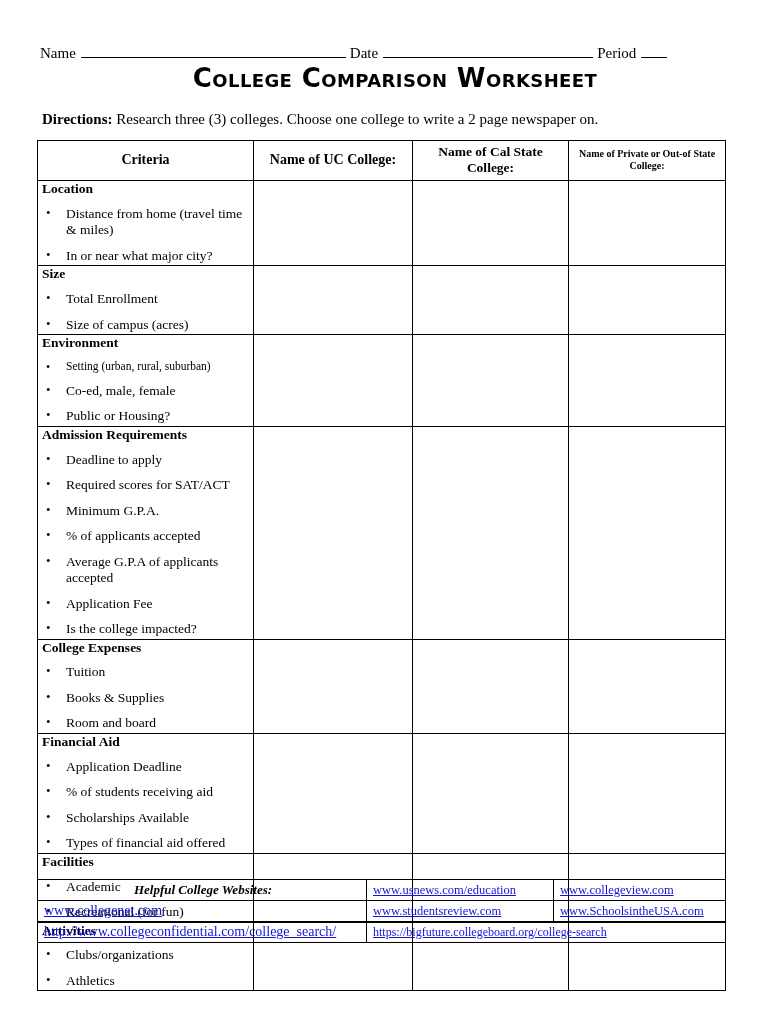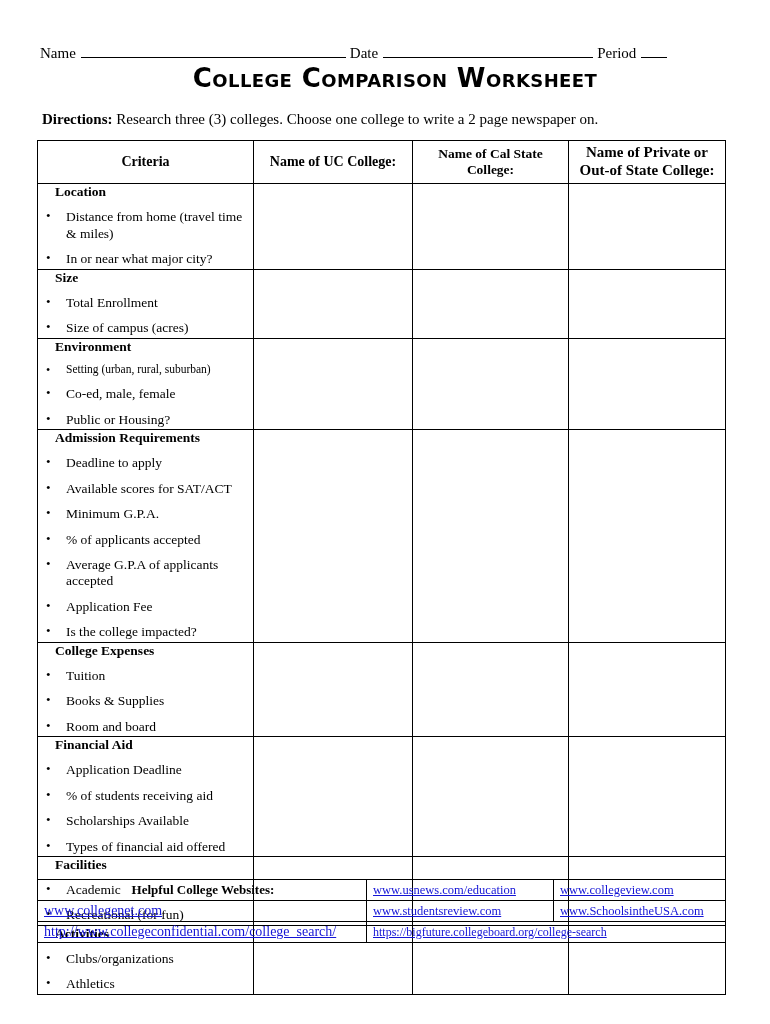--- a/index.html
+++ b/index.html
@@ -74,35 +74,35 @@
   }
   table.main th{
     text-align:center;
     font-weight:bold;
     vertical-align:middle;
     padding:3px 2px 4px 2px;
   }
   th.c1{font-size:14px;}
   th.c2{font-size:14px;}
   th.c3{font-size:13.5px;}
-  th.c4{font-size:15px;line-height:1.18;}
+  th.c4{font-size:10px;line-height:1.18;}
 
   .colw1{width:216px;}
   .colw2{width:159px;}
   .colw3{width:156px;}
   .colw4{width:157px;}
 
   td.crit{
     padding:4px 3px 4px 6px;
   }
   .sec-head{
     font-weight:bold;
     font-size:13.5px;
     line-height:1.18;
-    margin:0 0 1px 17px;
+    margin:0 0 1px 4px;
   }
   ul.bullets{
     margin:0;
     padding:0;
     list-style:none;
   }
   ul.bullets li{
     position:relative;
     padding-left:28px;
     font-size:13.5px;
@@ -132,20 +132,21 @@
     border:1px solid #000;
     padding:1px 4px 2px 6px;
     font-size:13px;
     vertical-align:middle;
     height:17px;
   }
   td.hlab{
     text-align:center;
     font-weight:bold;
     font-size:15px;
+    font-style:italic;
   }
   a.lk{
     color:#1414d6;
     text-decoration:underline;
     font-size:12.5px;
     word-break:break-all;
     margin-top:13px;
   }
   a.lk.big{font-size:14px;}
   a.lk.mid{font-size:12px;}
@@ -225,21 +226,21 @@
           </td>
           <td class="blank"></td>
           <td class="blank"></td>
           <td class="blank"></td>
         </tr>
         <tr>
           <td class="crit">
             <div class="sec-head">Admission Requirements</div>
             <ul class="bullets">
               <li>Deadline to apply</li>
-              <li>Available  scores for SAT/ACT</li>
+              <li>Required  scores for SAT/ACT</li>
               <li>Minimum G.P.A.</li>
               <li>% of applicants accepted</li>
               <li>Average G.P.A of applicants accepted</li>
               <li>Application Fee</li>
               <li>Is the college impacted?</li>
             </ul>
           </td>
           <td class="blank"></td>
           <td class="blank"></td>
           <td class="blank"></td>

